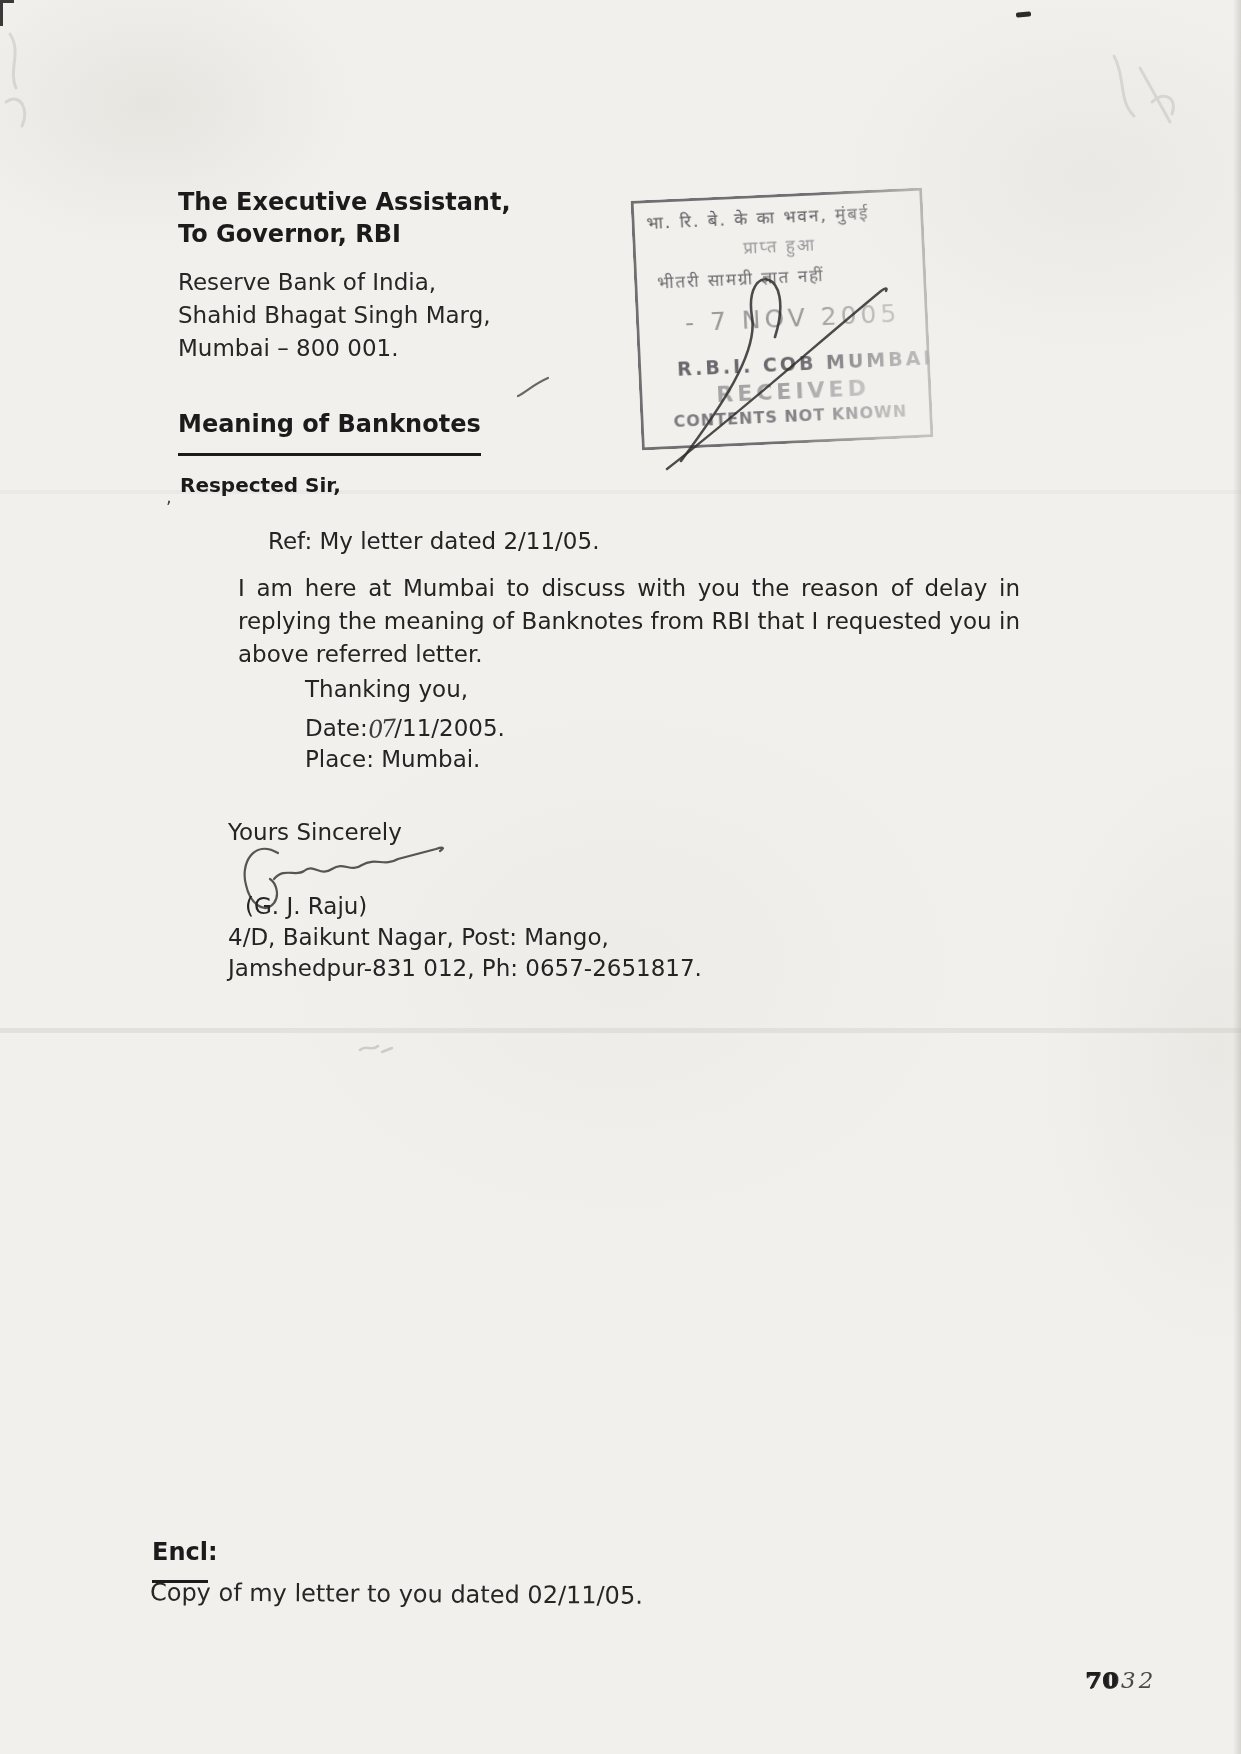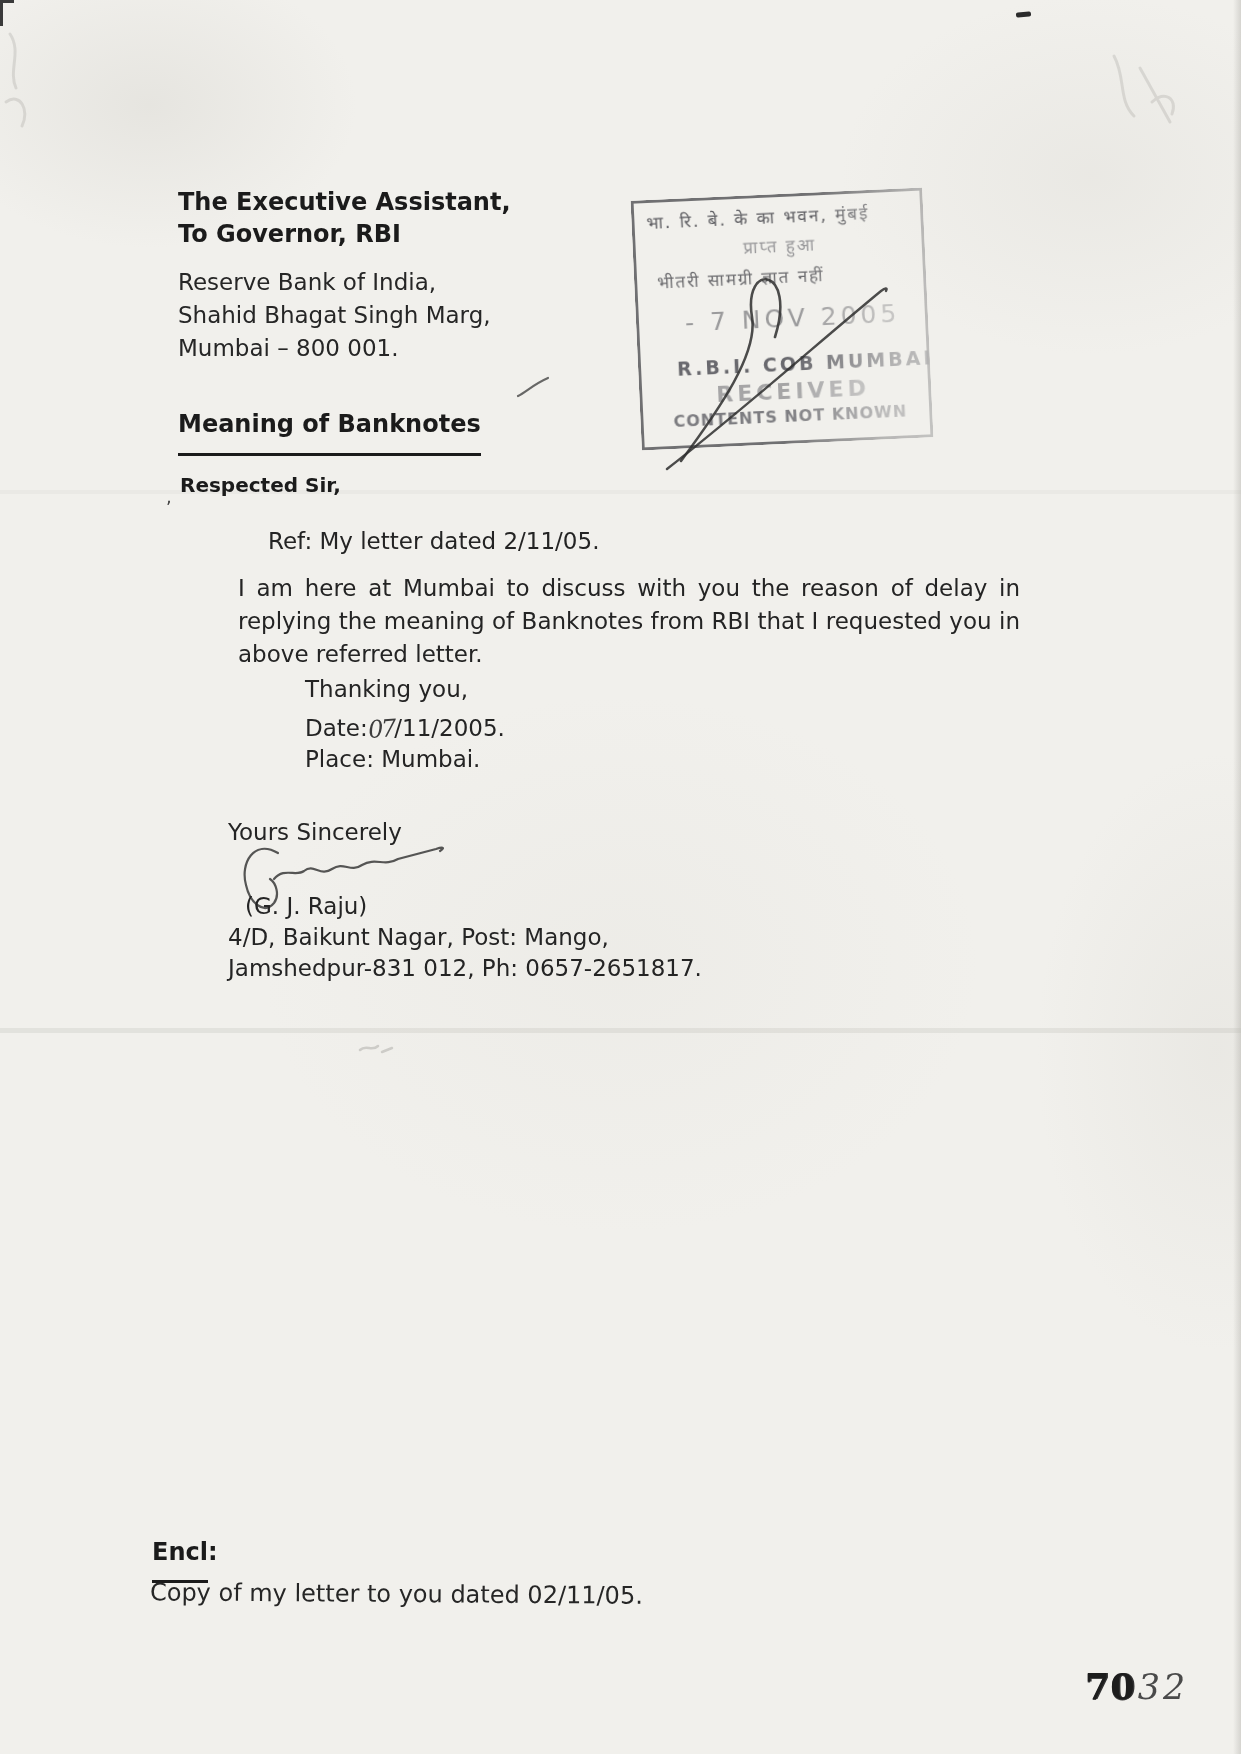--- a/index.html
+++ b/index.html
@@ -67,21 +67,21 @@
   .stamp .sdate{font-size:25px;color:rgba(96,96,102,.60);margin-top:16px;margin-left:34px;letter-spacing:4px;white-space:nowrap;}
   .stamp .soffice{font-size:19px;font-weight:bold;color:rgba(74,74,82,.82);margin-top:20px;margin-left:24px;letter-spacing:3px;white-space:nowrap;}
   .stamp .sreceived{font-size:22px;font-weight:bold;color:rgba(104,104,110,.55);margin-top:4px;margin-left:62px;letter-spacing:4px;white-space:nowrap;}
   .stamp .snote{font-size:16px;font-weight:bold;color:rgba(80,80,88,.72);margin-top:3px;margin-left:18px;letter-spacing:1px;white-space:nowrap;}
   .devanagari{filter:blur(.6px);}
 
   
   .pen-stroke{stroke:#2e2e2e;fill:none;stroke-linecap:round;}
   .pencil{opacity:.14;}
   .scanband{left:0;width:1241px;background:rgba(186,184,178,.26);}
-  .page-num{left:1085px;top:1666px;font-size:35px;white-space:nowrap;}
+  .page-num{left:1085px;top:1666px;font-size:23px;white-space:nowrap;}
   .page-num .stamped{font-weight:bold;color:#1d1d1d;text-shadow:1.5px 0 #333,0 1px #444;
                      font-family:"DejaVu Serif","Liberation Serif",serif;letter-spacing:1px;}
   .page-num .written{color:#4a4a4a;font-family:"DejaVu Serif","Liberation Serif",serif;
                      font-style:italic;letter-spacing:3px;margin-left:2px;}
   .dash-mark{left:1016px;top:12px;width:15px;height:5px;background:#2b2b2b;transform:rotate(-4deg);border-radius:2px;}
   .corner-tl-top{left:0;top:0;width:14px;height:3px;background:#3a3a3a;}
   .corner-tl-left{left:0;top:0;width:3px;height:26px;background:#3a3a3a;}
   .edge-right{left:1233px;top:0;width:8px;height:1754px;background:linear-gradient(90deg,transparent,rgba(130,128,122,.25));}
 </style>
 </head>

